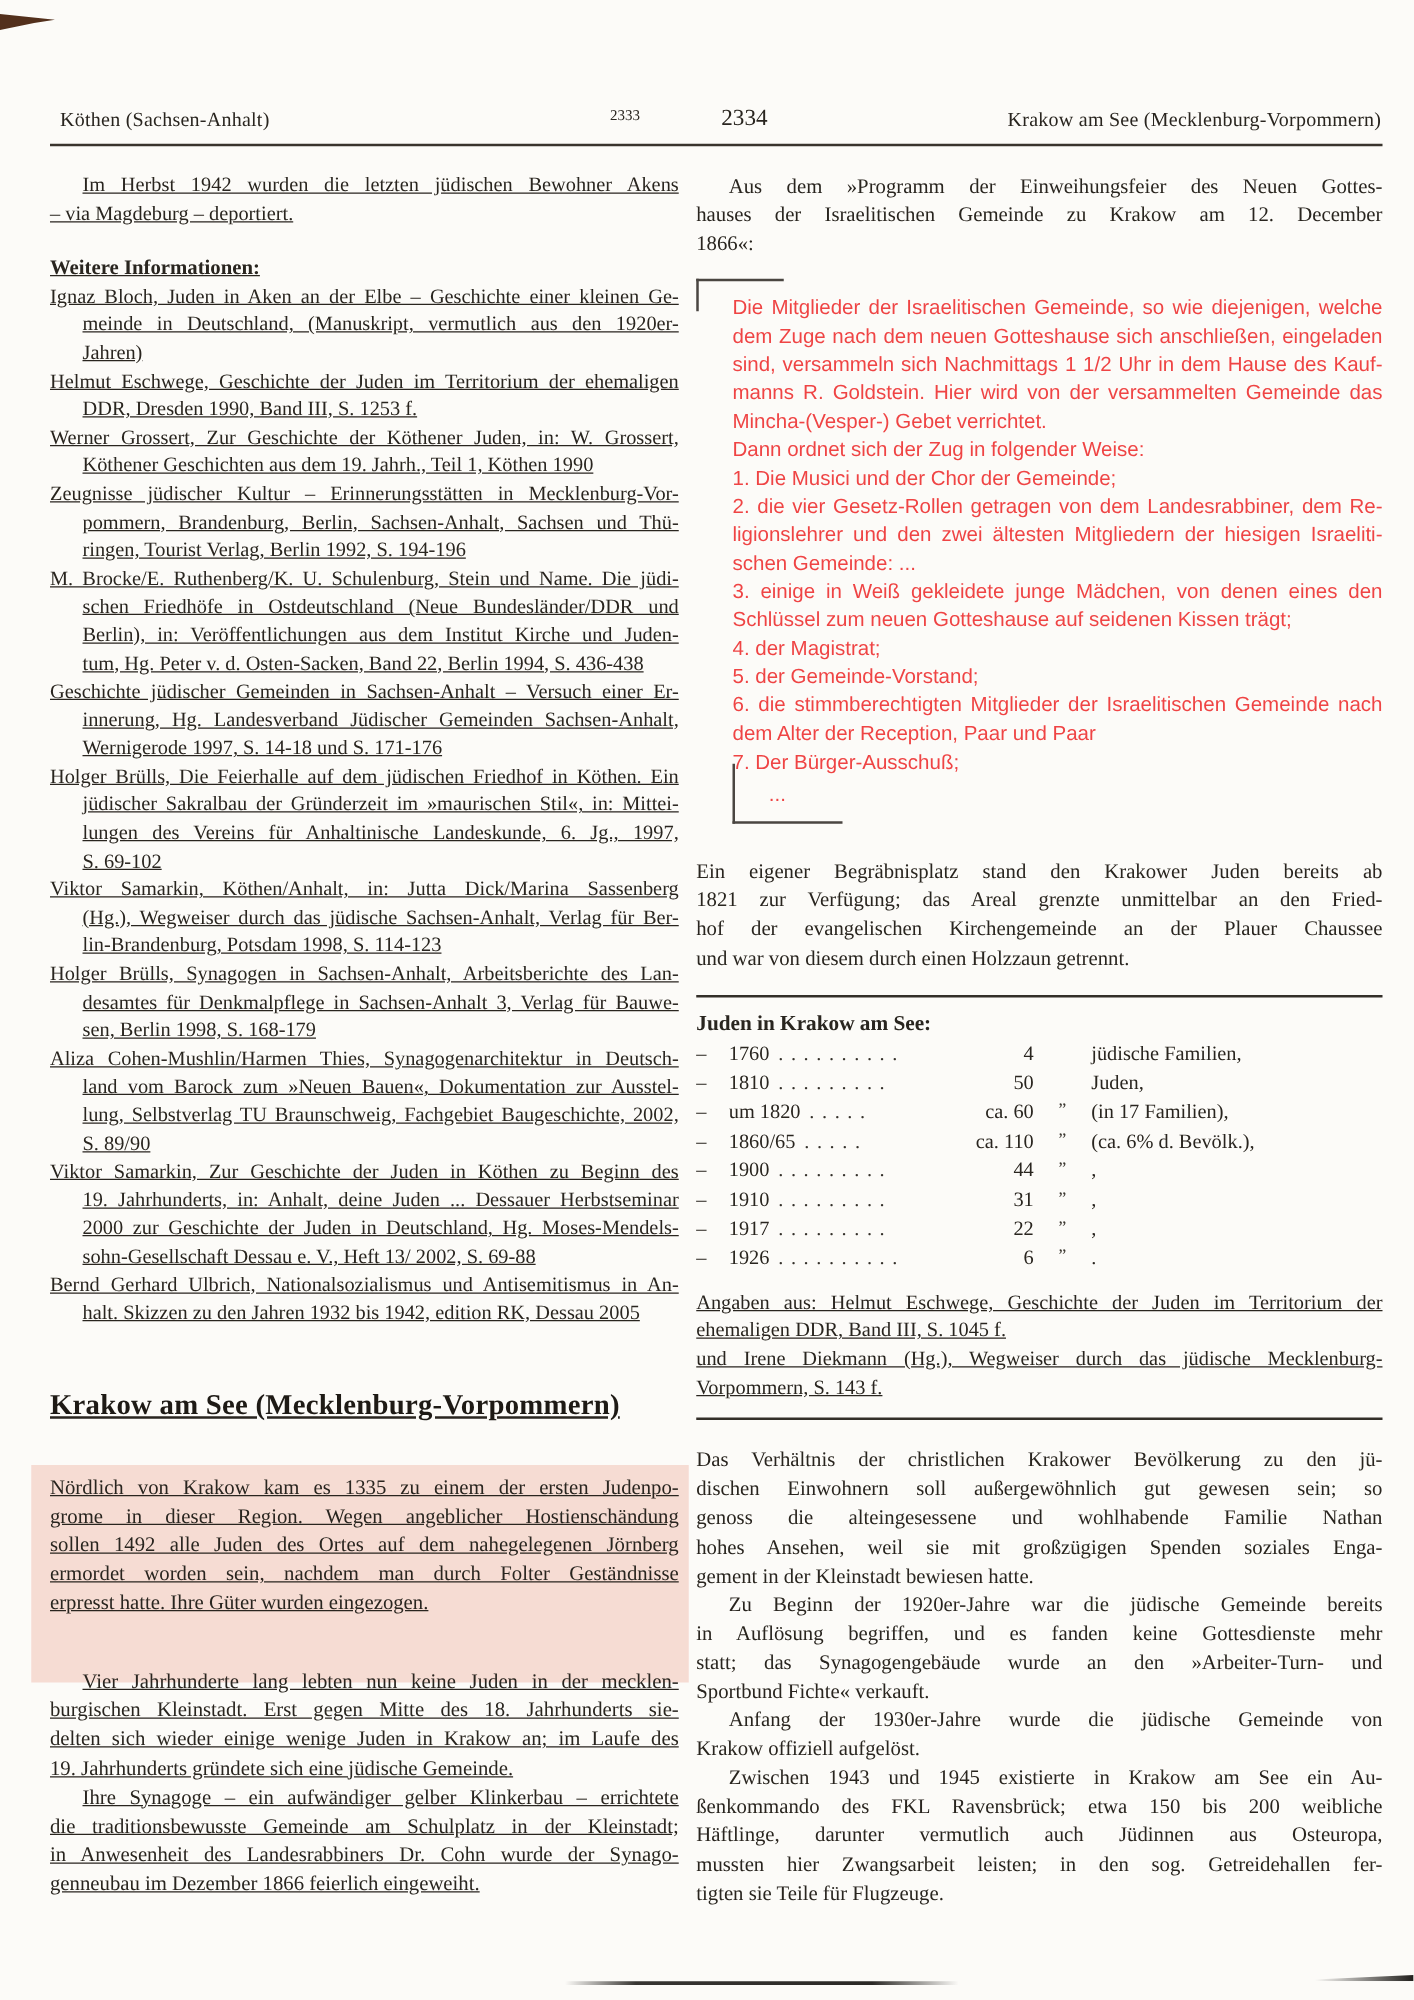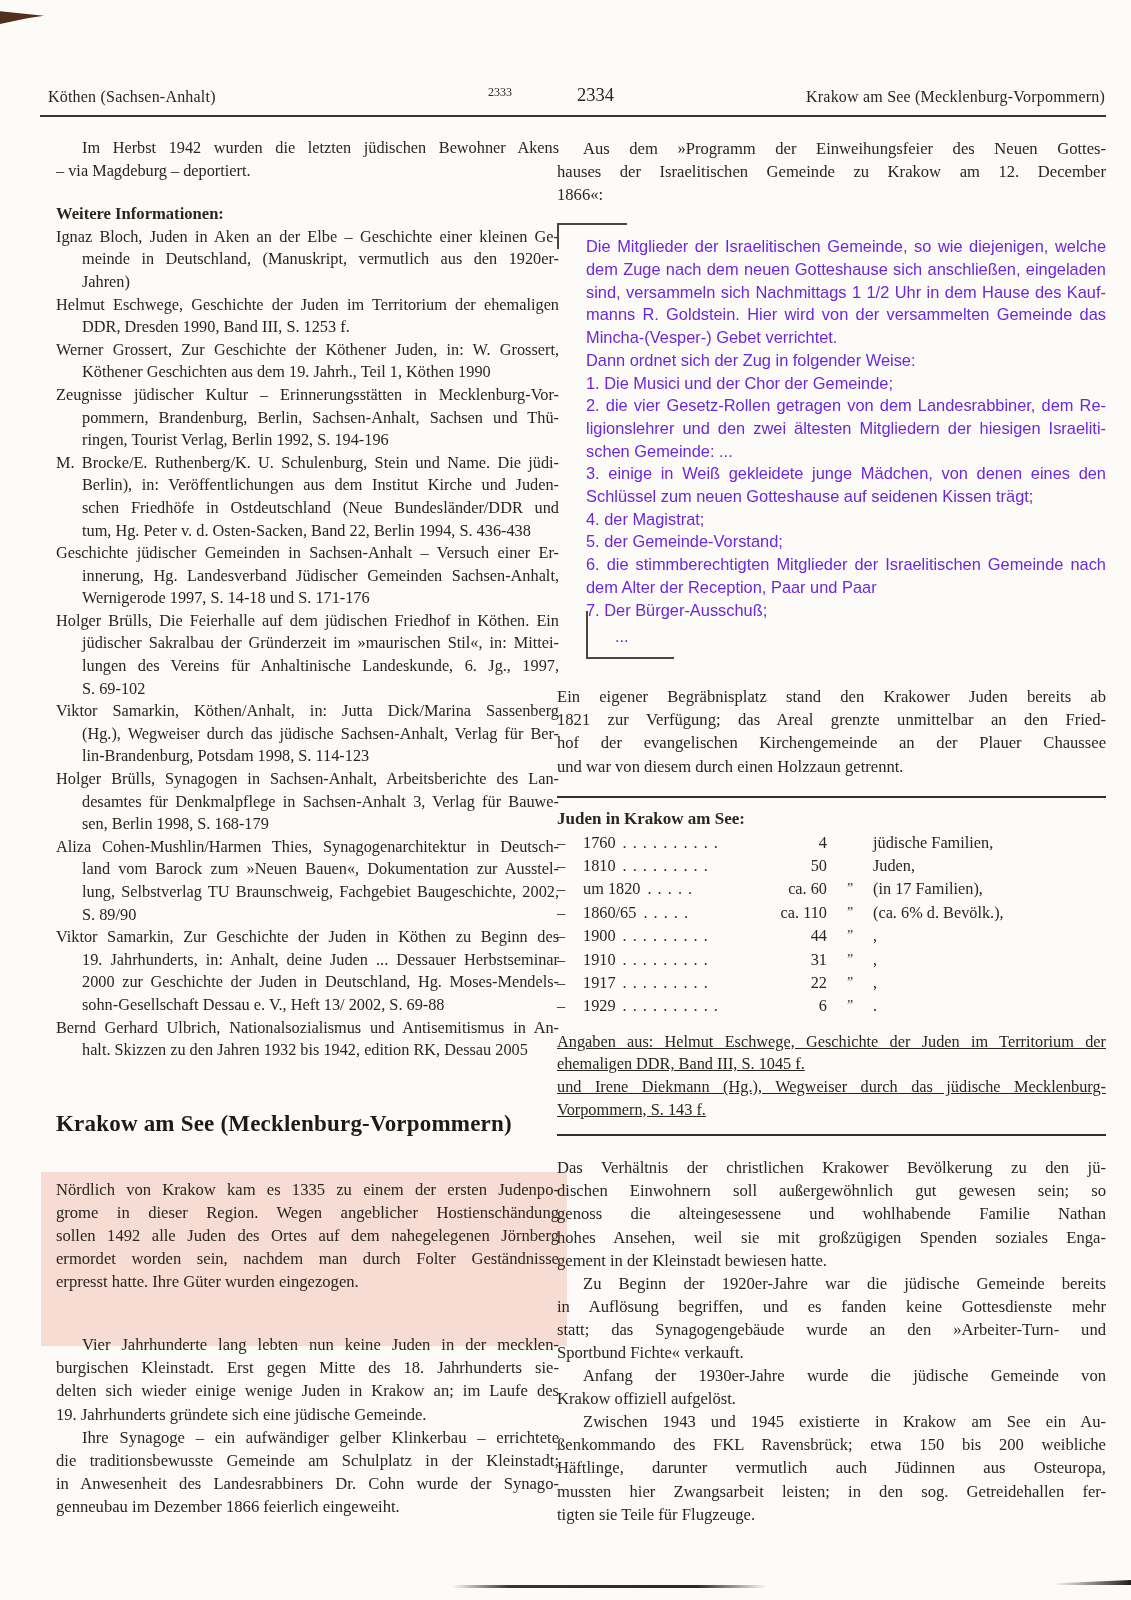--- a/index.html
+++ b/index.html
@@ -13,21 +13,21 @@
 
   
   .rh-left-title{position:absolute;left:48px;top:88px;font-size:16px;letter-spacing:.2px;}
   .rh-left-page{position:absolute;left:370px;top:85px;width:142px;text-align:right;font-size:12px;}
   .rh-right-page{position:absolute;left:577px;top:85px;font-size:18.5px;}
   .rh-right-title{position:absolute;left:650px;top:88px;width:455px;text-align:right;font-size:16px;letter-spacing:.2px;}
   .hdr-rule{position:absolute;left:40px;top:115px;width:1066px;height:2px;background:#39342d;}
 
   
   .col{position:absolute;top:137px;}
-  .col-left{left:56px;width:503px;}
+  .col-left{left:40px;width:503px;text-decoration:underline;}
   .col-right{left:557px;width:549px;}
 
   
   .para{font-size:16.3px;line-height:22.6px;}
   .ln{text-align:justify;}
   .jl{text-align:justify;text-align-last:justify;}
   .cont{padding-left:26px;}
   .fi{text-indent:26px;}
 
   .bib-heading{font-weight:bold;font-size:16.6px;line-height:22.6px;margin-top:21px;}
@@ -45,21 +45,21 @@
   .hl-rect{
     position:absolute;z-index:0;
     left:-15px;right:-8px;top:-6px;height:174px;
     background:var(--hl,#f6dcd3);
   }
 
   
   .quote{
     position:relative;margin-top:29px;padding-left:29px;
     font-family:"Liberation Sans","DejaVu Sans",sans-serif;
-    font-size:16.4px;line-height:22.7px;color:#6d28d9;
+    font-size:16.4px;line-height:22.7px;color:#ef4444;
   }
   .quote .para{font-size:16.4px;line-height:22.7px;}
   .q-top-bracket{
     position:absolute;left:0;top:-12px;width:68px;height:24px;
     border-top:2px solid #4a4641;border-left:2px solid #4a4641;
   }
   .q-foot{position:relative;height:48px;margin-top:2px;}
   .q-bottom-bracket{
     position:absolute;left:0;top:-12px;width:86px;height:46px;
     border-left:2px solid #4a4641;border-bottom:2px solid #4a4641;
@@ -141,22 +141,22 @@
           <div class="ln jl">Werner Grossert, Zur Geschichte der Köthener Juden, in: W. Grossert,</div>
           <div class="ln cont">Köthener Geschichten aus dem 19. Jahrh., Teil 1, Köthen 1990</div>
         </div>
         <div class="para">
           <div class="ln jl">Zeugnisse jüdischer Kultur – Erinnerungsstätten in Mecklenburg-Vor-</div>
           <div class="ln jl cont">pommern, Brandenburg, Berlin, Sachsen-Anhalt, Sachsen und Thü-</div>
           <div class="ln cont">ringen, Tourist Verlag, Berlin 1992, S. 194-196</div>
         </div>
         <div class="para">
           <div class="ln jl">M. Brocke/E. Ruthenberg/K. U. Schulenburg, Stein und Name. Die jüdi-</div>
+          <div class="ln jl cont">schen Friedhöfe in Ostdeutschland (Neue Bundesländer/DDR und</div>
           <div class="ln jl cont">Berlin), in: Veröffentlichungen aus dem Institut Kirche und Juden-</div>
-          <div class="ln jl cont">schen Friedhöfe in Ostdeutschland (Neue Bundesländer/DDR und</div>
           <div class="ln cont">tum, Hg. Peter v. d. Osten-Sacken, Band 22, Berlin 1994, S. 436-438</div>
         </div>
         <div class="para">
           <div class="ln jl">Geschichte jüdischer Gemeinden in Sachsen-Anhalt – Versuch einer Er-</div>
           <div class="ln jl cont">innerung, Hg. Landesverband Jüdischer Gemeinden Sachsen-Anhalt,</div>
           <div class="ln cont">Wernigerode 1997, S. 14-18 und S. 171-176</div>
         </div>
         <div class="para">
           <div class="ln jl">Holger Brülls, Die Feierhalle auf dem jüdischen Friedhof in Köthen. Ein</div>
           <div class="ln jl cont">jüdischer Sakralbau der Gründerzeit im »maurischen Stil«, in: Mittei-</div>
@@ -348,21 +348,21 @@
               <span class="c-year">1917</span>
               <span class="c-dots">. . . . . . . . .</span>
             </span>
             <span class="c-val">22</span>
             <span class="c-ditto">”</span>
             <span class="c-note">,</span>
           </div>
           <div class="census-row">
             <span class="c-dash">–</span>
             <span class="c-yeardots">
-              <span class="c-year">1929</span>
+              <span class="c-year">1926</span>
               <span class="c-dots">. . . . . . . . . .</span>
             </span>
             <span class="c-val">6</span>
             <span class="c-ditto">”</span>
             <span class="c-note">.</span>
           </div>
         </div>
       <div class="census-sources">
           <div class="para">
             <div class="ln jl">Angaben aus: Helmut Eschwege, Geschichte der Juden im Territorium der</div>

